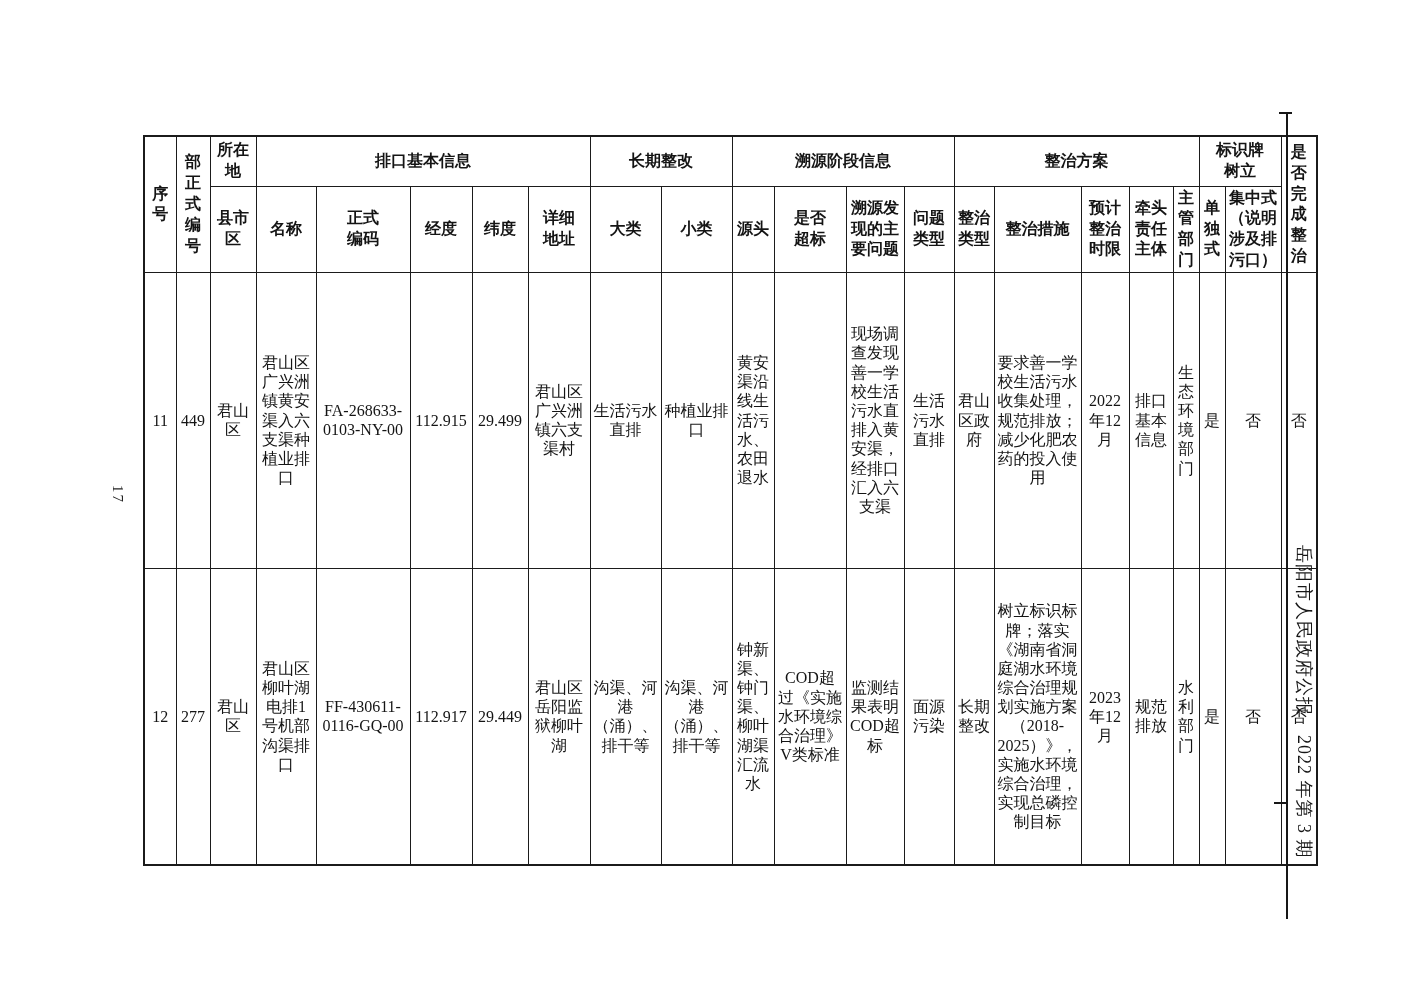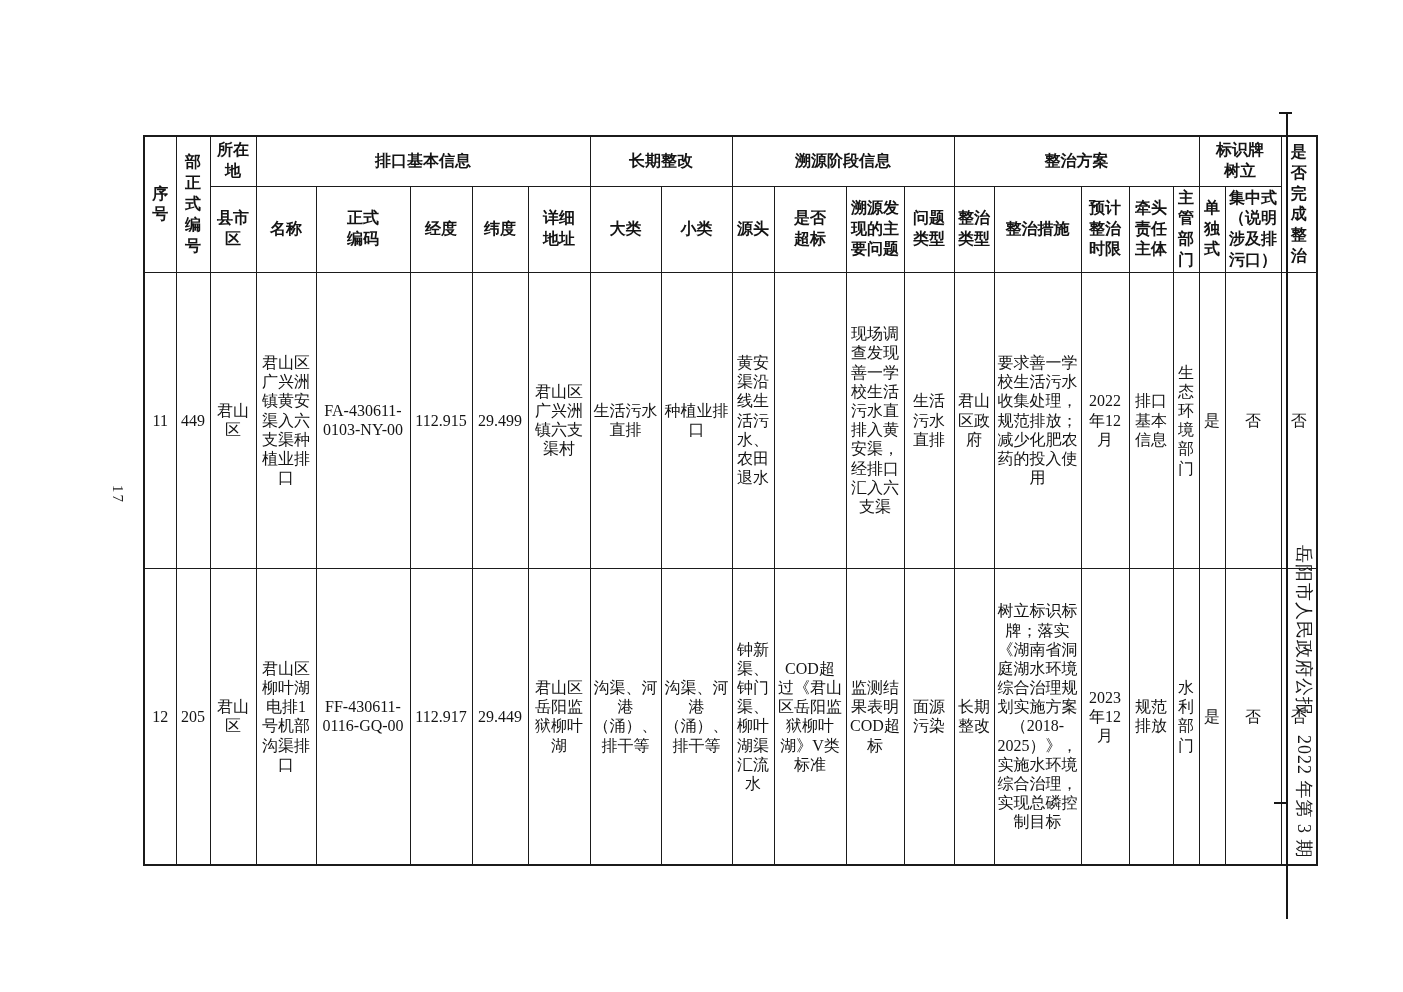--- a/index.html
+++ b/index.html
@@ -160,21 +160,21 @@
 （说明
 涉及排
 污口）</th>
       </tr>
 
       <tr class="r11">
         <td>11</td>
         <td>449</td>
         <td>君山区</td>
         <td>君山区广兴洲镇黄安渠入六支渠种植业排口</td>
-        <td>FA-430611-0103-NY-00</td>
+        <td>FA-268633-0103-NY-00</td>
         <td>112.915</td>
         <td>29.499</td>
         <td>君山区广兴洲镇六支渠村</td>
         <td>生活污水直排</td>
         <td>种植业排口</td>
         <td>黄安渠沿线生活污水、农田退水</td>
         <td></td>
         <td>现场调查发现善一学校生活污水直排入黄安渠，经排口汇入六支渠</td>
         <td>生活污水直排</td>
         <td>君山区政府</td>
@@ -182,31 +182,31 @@
         <td>2022年12月</td>
         <td>排口基本信息</td>
         <td>生态环境部门</td>
         <td>是</td>
         <td>否</td>
         <td>否</td>
       </tr>
 
       <tr class="r12">
         <td>12</td>
-        <td>205</td>
+        <td>277</td>
         <td>君山区</td>
         <td>君山区柳叶湖电排1号机部沟渠排口</td>
         <td>FF-430611-0116-GQ-00</td>
         <td>112.917</td>
         <td>29.449</td>
         <td>君山区岳阳监狱柳叶湖</td>
         <td>沟渠、河港（涌）、排干等</td>
         <td>沟渠、河港（涌）、排干等</td>
         <td>钟新渠、钟门渠、柳叶湖渠汇流水</td>
-        <td>COD超过《君山区岳阳监狱柳叶湖》V类标准</td>
+        <td>COD超过《实施水环境综合治理》V类标准</td>
         <td>监测结果表明COD超标</td>
         <td>面源污染</td>
         <td>长期整改</td>
         <td>树立标识标牌；落实《湖南省洞庭湖水环境综合治理规划实施方案（2018-2025）》，实施水环境综合治理，实现总磷控制目标</td>
         <td>2023年12月</td>
         <td>规范排放</td>
         <td>水利部门</td>
         <td>是</td>
         <td>否</td>
         <td>否</td>

